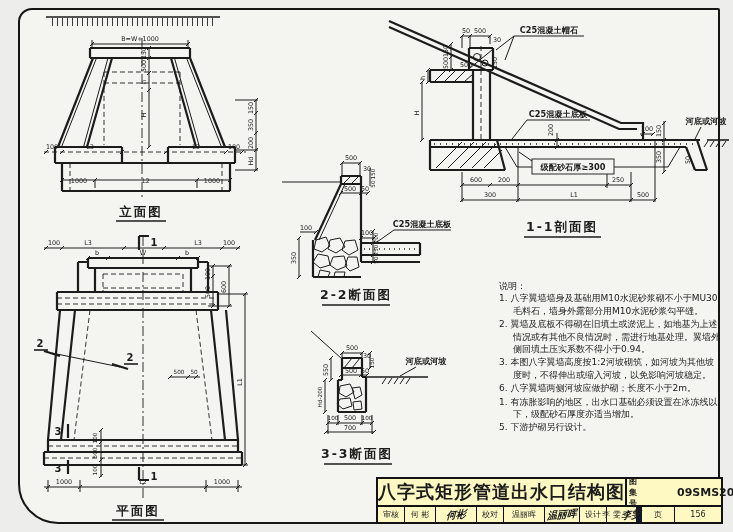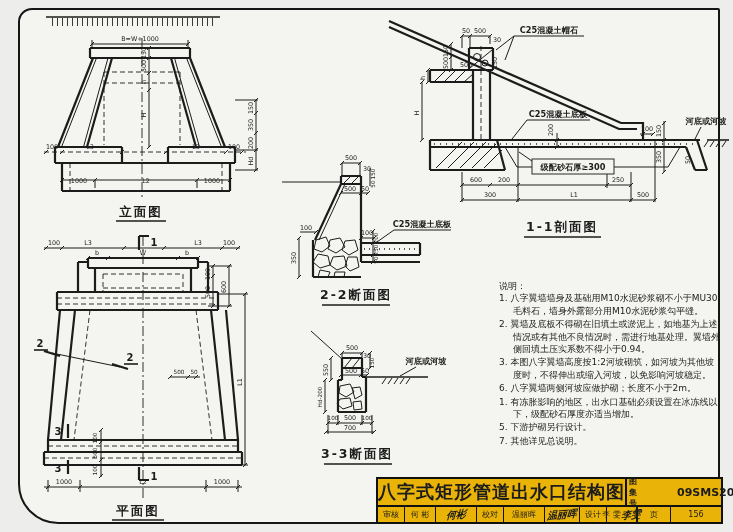--- a/index.html
+++ b/index.html
@@ -17,21 +17,21 @@
   .s1{stroke:#1c1c1c;stroke-width:1;fill:none;}
   .s15{stroke:#1c1c1c;stroke-width:1.6;fill:none;}
   .s2{stroke:#1c1c1c;stroke-width:2.2;fill:none;}
   .sd{stroke:#1c1c1c;stroke-width:0.9;fill:none;stroke-dasharray:5 3;}
   .sc{stroke:#1c1c1c;stroke-width:0.9;fill:none;stroke-dasharray:10 3 2 3;}
   .st{stroke:#2a2a2a;stroke-width:1;fill:#f4f4f0;}
   .notes{position:absolute;left:499px;top:280px;width:222px;font-size:9px;line-height:12.4px;
          font-weight:500;}
   .notes .item{padding-left:14px;text-indent:-14px;margin-bottom:1px;}
   .tb{position:absolute;left:376px;top:477px;width:347px;height:47px;border:2px solid #111;
-      box-sizing:border-box;background:#eab308;display:flex;flex-direction:column;}
+      box-sizing:border-box;background:#fef9c3;display:flex;flex-direction:column;}
   .tb-r1{display:flex;height:26px;border-bottom:2px solid #111;}
   .tb-title{flex:1;border-right:2px solid #111;display:flex;align-items:center;justify-content:center;
             font-size:18px;font-weight:bold;letter-spacing:1px;white-space:nowrap;}
   .tb-atlas{width:94px;display:flex;align-items:center;padding:0 2px;}
   .tb-atlas .al{font-size:8px;font-weight:bold;margin-right:14px;}
   .tb-atlas .av{font-size:11px;font-weight:bold;white-space:nowrap;margin-left:26px;}
   .tb-r2{display:flex;height:15px;align-items:stretch;font-size:8px;border-radius:6px;}
   .tb-r2 .c{border-right:1px solid #111;display:flex;align-items:center;justify-content:center;
             white-space:nowrap;overflow:visible;}
   .sig{font-family:"DejaVu Serif",serif;font-style:italic;font-weight:bold;font-size:10px;
@@ -275,21 +275,20 @@
   </svg>
 
   <div class="notes">
     <div>说明：</div>
     <div class="item">1. 八字翼墙墙身及基础用M10水泥砂浆砌不小于MU30毛料石，墙身外露部分用M10水泥砂浆勾平缝。</div>
     <div class="item">2. 翼墙及底板不得砌在旧填土或淤泥上，如地基为上述情况或有其他不良情况时，需进行地基处理。翼墙外侧回填土压实系数不得小于0.94。</div>
     <div class="item">3. 本图八字翼墙高度按1:2河坡砌筑，如河坡为其他坡度时，不得伸出或缩入河坡，以免影响河坡稳定。</div>
     <div class="item">6. 八字翼墙两侧河坡应做护砌；长度不小于2m。</div>
     <div class="item">1. 有冻胀影响的地区，出水口基础必须设置在冰冻线以下，级配砂石厚度亦适当增加。</div>
     <div class="item">5. 下游护砌另行设计。</div>
-    <div class="item">7. 其他详见总说明。</div>
   </div>
 
   <div class="tb">
     <div class="tb-r1">
       <div class="tb-title">八字式矩形管道出水口结构图</div>
       <div class="tb-atlas">
         <span class="al">图集号</span>
         <span class="av">09SMS202-1</span>
       </div>
     </div>
@@ -298,21 +297,21 @@
       <div class="c" style="width:30px">何 彬</div>
       <div class="c" style="width:40px">
           <span class="sig">何彬</span>
         </div>
       <div class="c" style="width:26px">校对</div>
       <div class="c" style="width:40px">温丽晖</div>
       <div class="c" style="width:34px">
           <span class="sig">温丽晖</span>
         </div>
       <div class="c" style="width:26px">设计</div>
-      <div class="c" style="width:29px;border-right:2px solid #0f172a">
+      <div class="c" style="width:29px;border-right:6px solid #0f172a">
           <span>李 雯</span>
           <span class="sig">李雯</span>
         </div>
       <div class="c" style="width:32px">页</div>
       <div class="c" style="flex:1;border-right:none">156</div>
     </div>
   </div>
 </div>
 
 </body></html>

